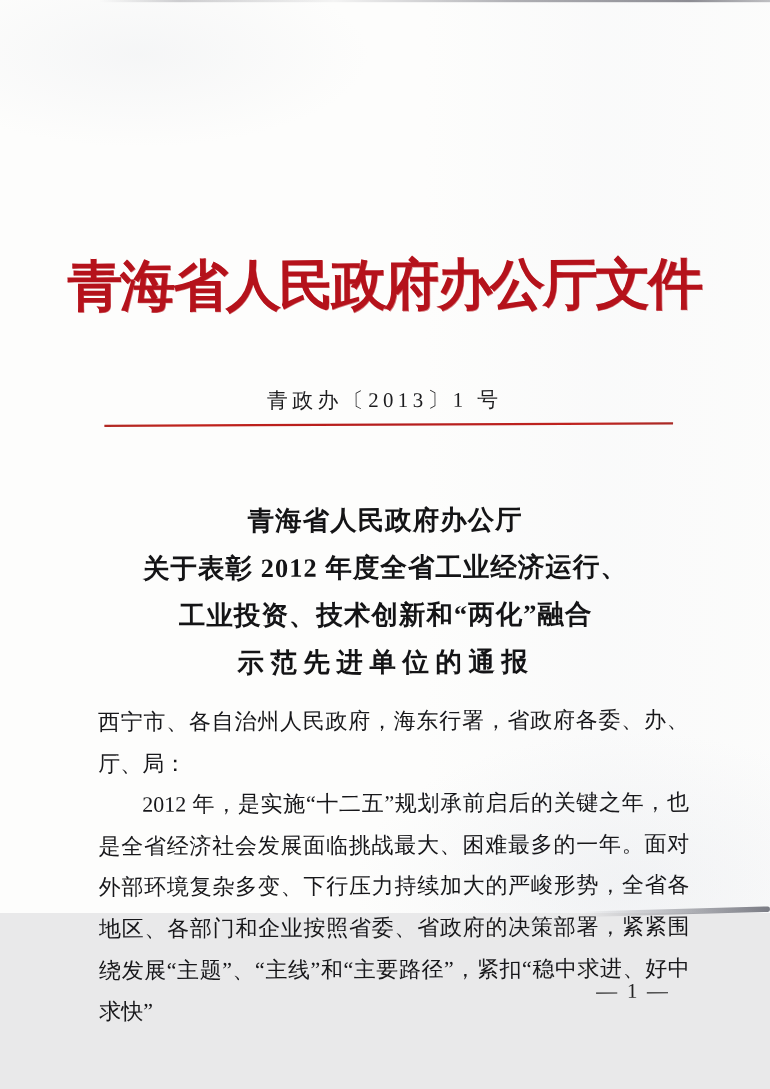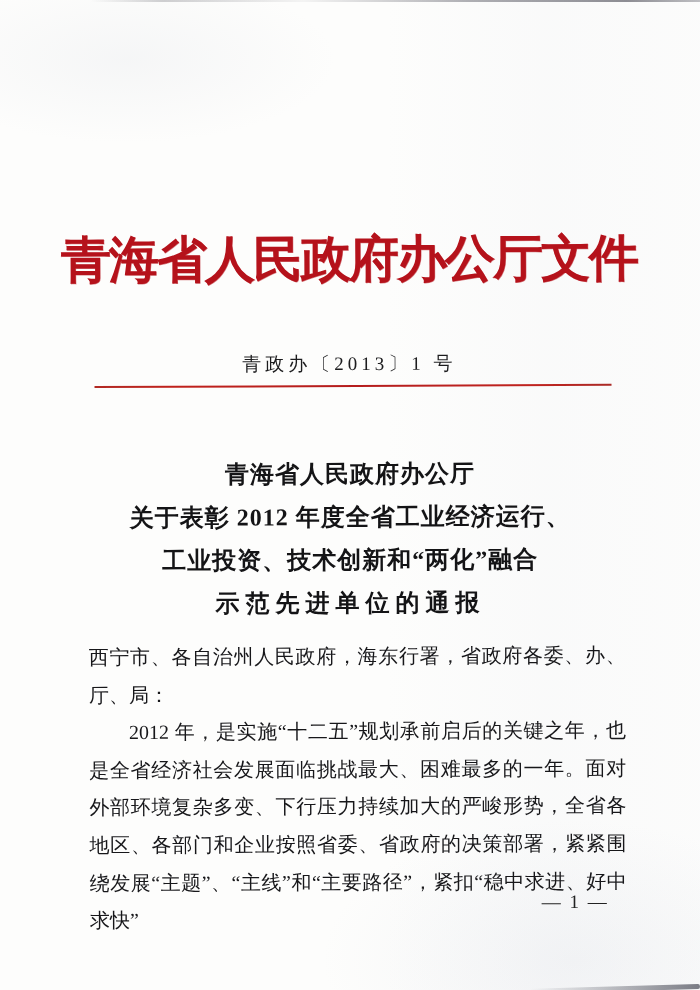--- a/index.html
+++ b/index.html
@@ -4,21 +4,21 @@
 <style>
   * { margin: 0; padding: 0; box-sizing: border-box; }
   html, body {
     width: 700px; height: 990px;
     overflow: hidden;
     background: #e9e9ea;
     font-family: "Liberation Serif", "DejaVu Serif", serif;
   }
   .page {
     position: relative;
-    width: 700px; height: 990px;
+    width: 700px; height: 830px;
     background:
       radial-gradient(ellipse 300px 120px at 18% 6%, rgba(210,214,222,0.18), rgba(210,214,222,0) 70%),
       radial-gradient(ellipse 360px 200px at 82% 97%, rgba(205,210,220,0.20), rgba(205,210,220,0) 70%),
       linear-gradient(90deg, rgba(255,255,255,0) 55%, rgba(228,231,238,0.14) 78%, rgba(234,236,242,0.08) 100%),
       #fdfdfc;
     text-decoration: underline;
   }
   .scan-rotate {
     position: absolute;
     inset: 0;

